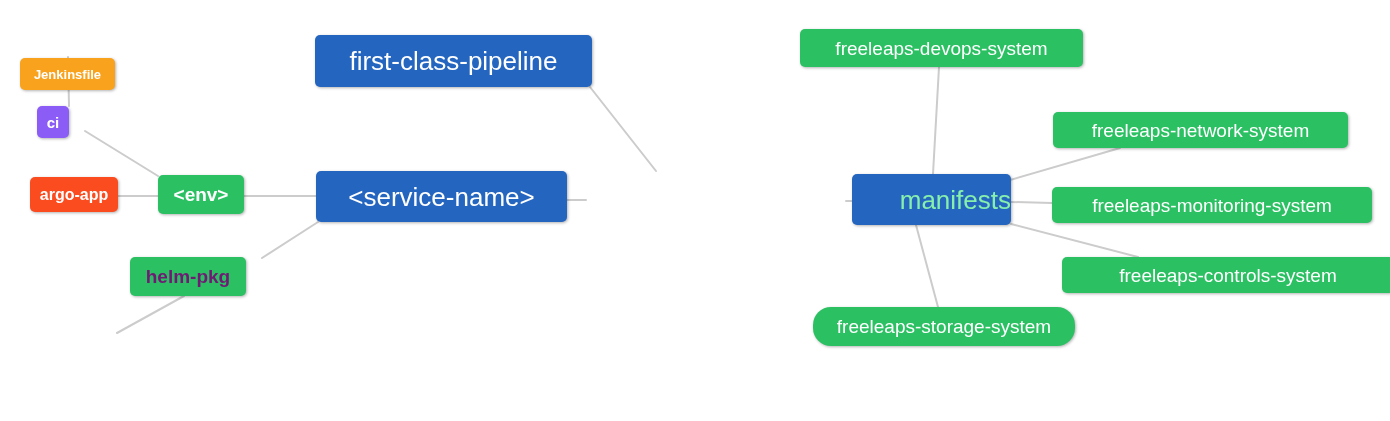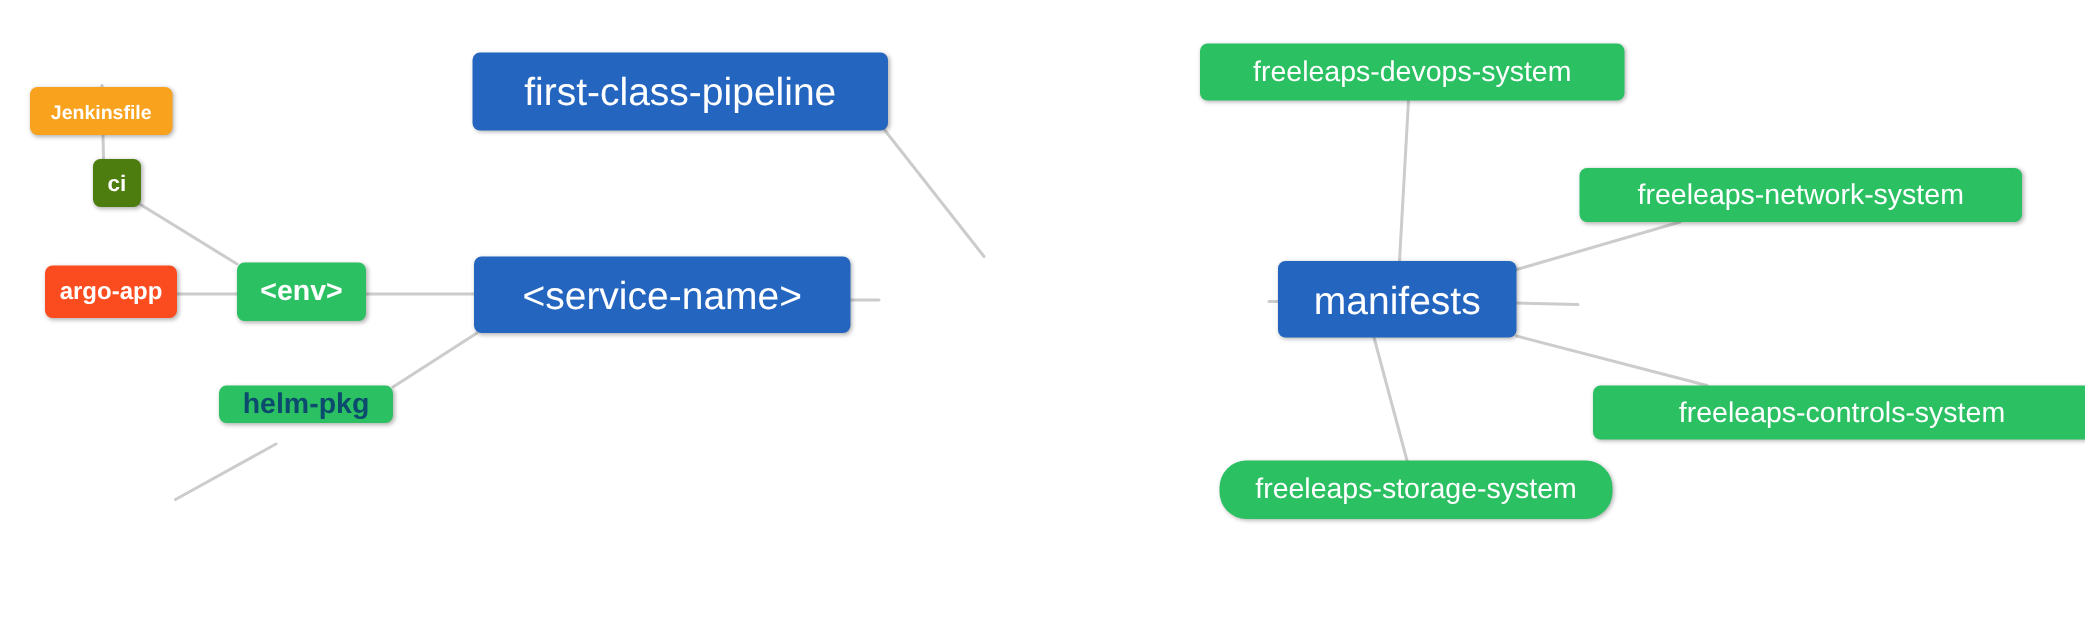--- a/index.html
+++ b/index.html
@@ -54,46 +54,49 @@
       <line x1="933" y1="174" x2="939" y2="67" stroke="#cccccc" stroke-width="2" stroke-linecap="round"></line>
       <line x1="1010" y1="180" x2="1120" y2="148" stroke="#cccccc" stroke-width="2" stroke-linecap="round"></line>
       <line x1="1011" y1="202" x2="1052" y2="203" stroke="#cccccc" stroke-width="2" stroke-linecap="round"></line>
       <line x1="1011" y1="224" x2="1138" y2="257" stroke="#cccccc" stroke-width="2" stroke-linecap="round"></line>
       <line x1="916" y1="225" x2="938" y2="307" stroke="#cccccc" stroke-width="2" stroke-linecap="round"></line>
     </svg>
 
 <div class="node" style="left: 20px; top: 25px; width: 95px; height: 32px; font-size: 13px; font-weight: 700; background: rgb(249, 162, 29); color: rgb(255, 255, 255); margin-top: 33px;">
       <span>Jenkinsfile</span>
     </div>
-    <div class="node" style="left: 62px; top: 106px; width: 32px; height: 32px; font-size: 15px; font-weight: 700; background: #4d7c0f; color: rgb(255, 255, 255);">
+    <div class="node" style="left: 37px; top: 106px; width: 32px; height: 32px; font-size: 15px; font-weight: 700; background: #8b5cf6; color: rgb(255, 255, 255);">
       <span>ci</span>
     </div>
     <div class="node" style="left: 30px; top: 177px; width: 88px; height: 35px; font-size: 16px; font-weight: 700; background: rgb(251, 76, 32); color: rgb(255, 255, 255);">
       <span>argo-app</span>
     </div>
     <div class="node" style="left: 158px; top: 175px; width: 86px; height: 39px; font-size: 19px; font-weight: 700; background: rgb(43, 193, 99); color: rgb(255, 255, 255);">
       <span>&lt;env&gt;</span>
     </div>
-    <div class="node" style="left: 146px; top: 257px; width: 116px; height: 25px; font-size: 19px; font-weight: 700; background: rgb(43, 193, 99); color: #0c4a6e;">
+    <div class="node" style="left: 130px; top: 257px; width: 116px; height: 39px; font-size: 19px; font-weight: 700; background: rgb(43, 193, 99); color: #701a75;">
       <span>helm-pkg</span>
     </div>
     <div class="node" style="left: 316px; top: 171px; width: 251px; height: 51px; font-size: 26px; font-weight: 400; background: rgb(36, 101, 192); color: rgb(255, 255, 255);">
       <span>&lt;service-name&gt;</span>
     </div>
     <div class="node" style="left: 315px; top: 35px; width: 277px; height: 52px; font-size: 26px; font-weight: 400; background: rgb(36, 101, 192); color: rgb(255, 255, 255);">
       <span>first-class-pipeline</span>
     </div>
-    <div class="node" style="left: 852px; top: 174px; width: 159px; height: 51px; font-size: 26px; font-weight: 400; background: rgb(36, 101, 192); color: #ffffff;">
+    <div class="node" style="left: 852px; top: 174px; width: 159px; height: 51px; font-size: 26px; font-weight: 400; background: rgb(36, 101, 192); color: #86efac; justify-content: flex-end;">
       <span>manifests</span>
     </div>
     <div class="node" style="left: 800px; top: 29px; width: 283px; height: 38px; font-size: 19px; font-weight: 400; background: rgb(43, 193, 99); color: rgb(255, 255, 255);">
       <span>freeleaps-devops-system</span>
     </div>
     <div class="node" style="left: 1053px; top: 112px; width: 295px; height: 36px; font-size: 19px; font-weight: 400; background: rgb(43, 193, 99); color: rgb(255, 255, 255);">
       <span>freeleaps-network-system</span>
+    </div>
+    <div class="node" style="left: 1052px; top: 187px; width: 320px; height: 36px; font-size: 19px; font-weight: 400; background: rgb(43, 193, 99); color: rgb(255, 255, 255);">
+      <span>freeleaps-monitoring-system</span>
     </div>
     <div class="node" style="left: 1062px; top: 257px; width: 332px; height: 36px; font-size: 19px; font-weight: 400; background: rgb(43, 193, 99); color: rgb(255, 255, 255);">
       <span>freeleaps-controls-system</span>
     </div>
     <div class="node" style="left: 813px; top: 307px; width: 262px; height: 39px; font-size: 19px; font-weight: 400; background: rgb(43, 193, 99); color: rgb(255, 255, 255); border-radius: 18px;">
       <span>freeleaps-storage-system</span>
     </div>
   </div>
 
 </body></html>

